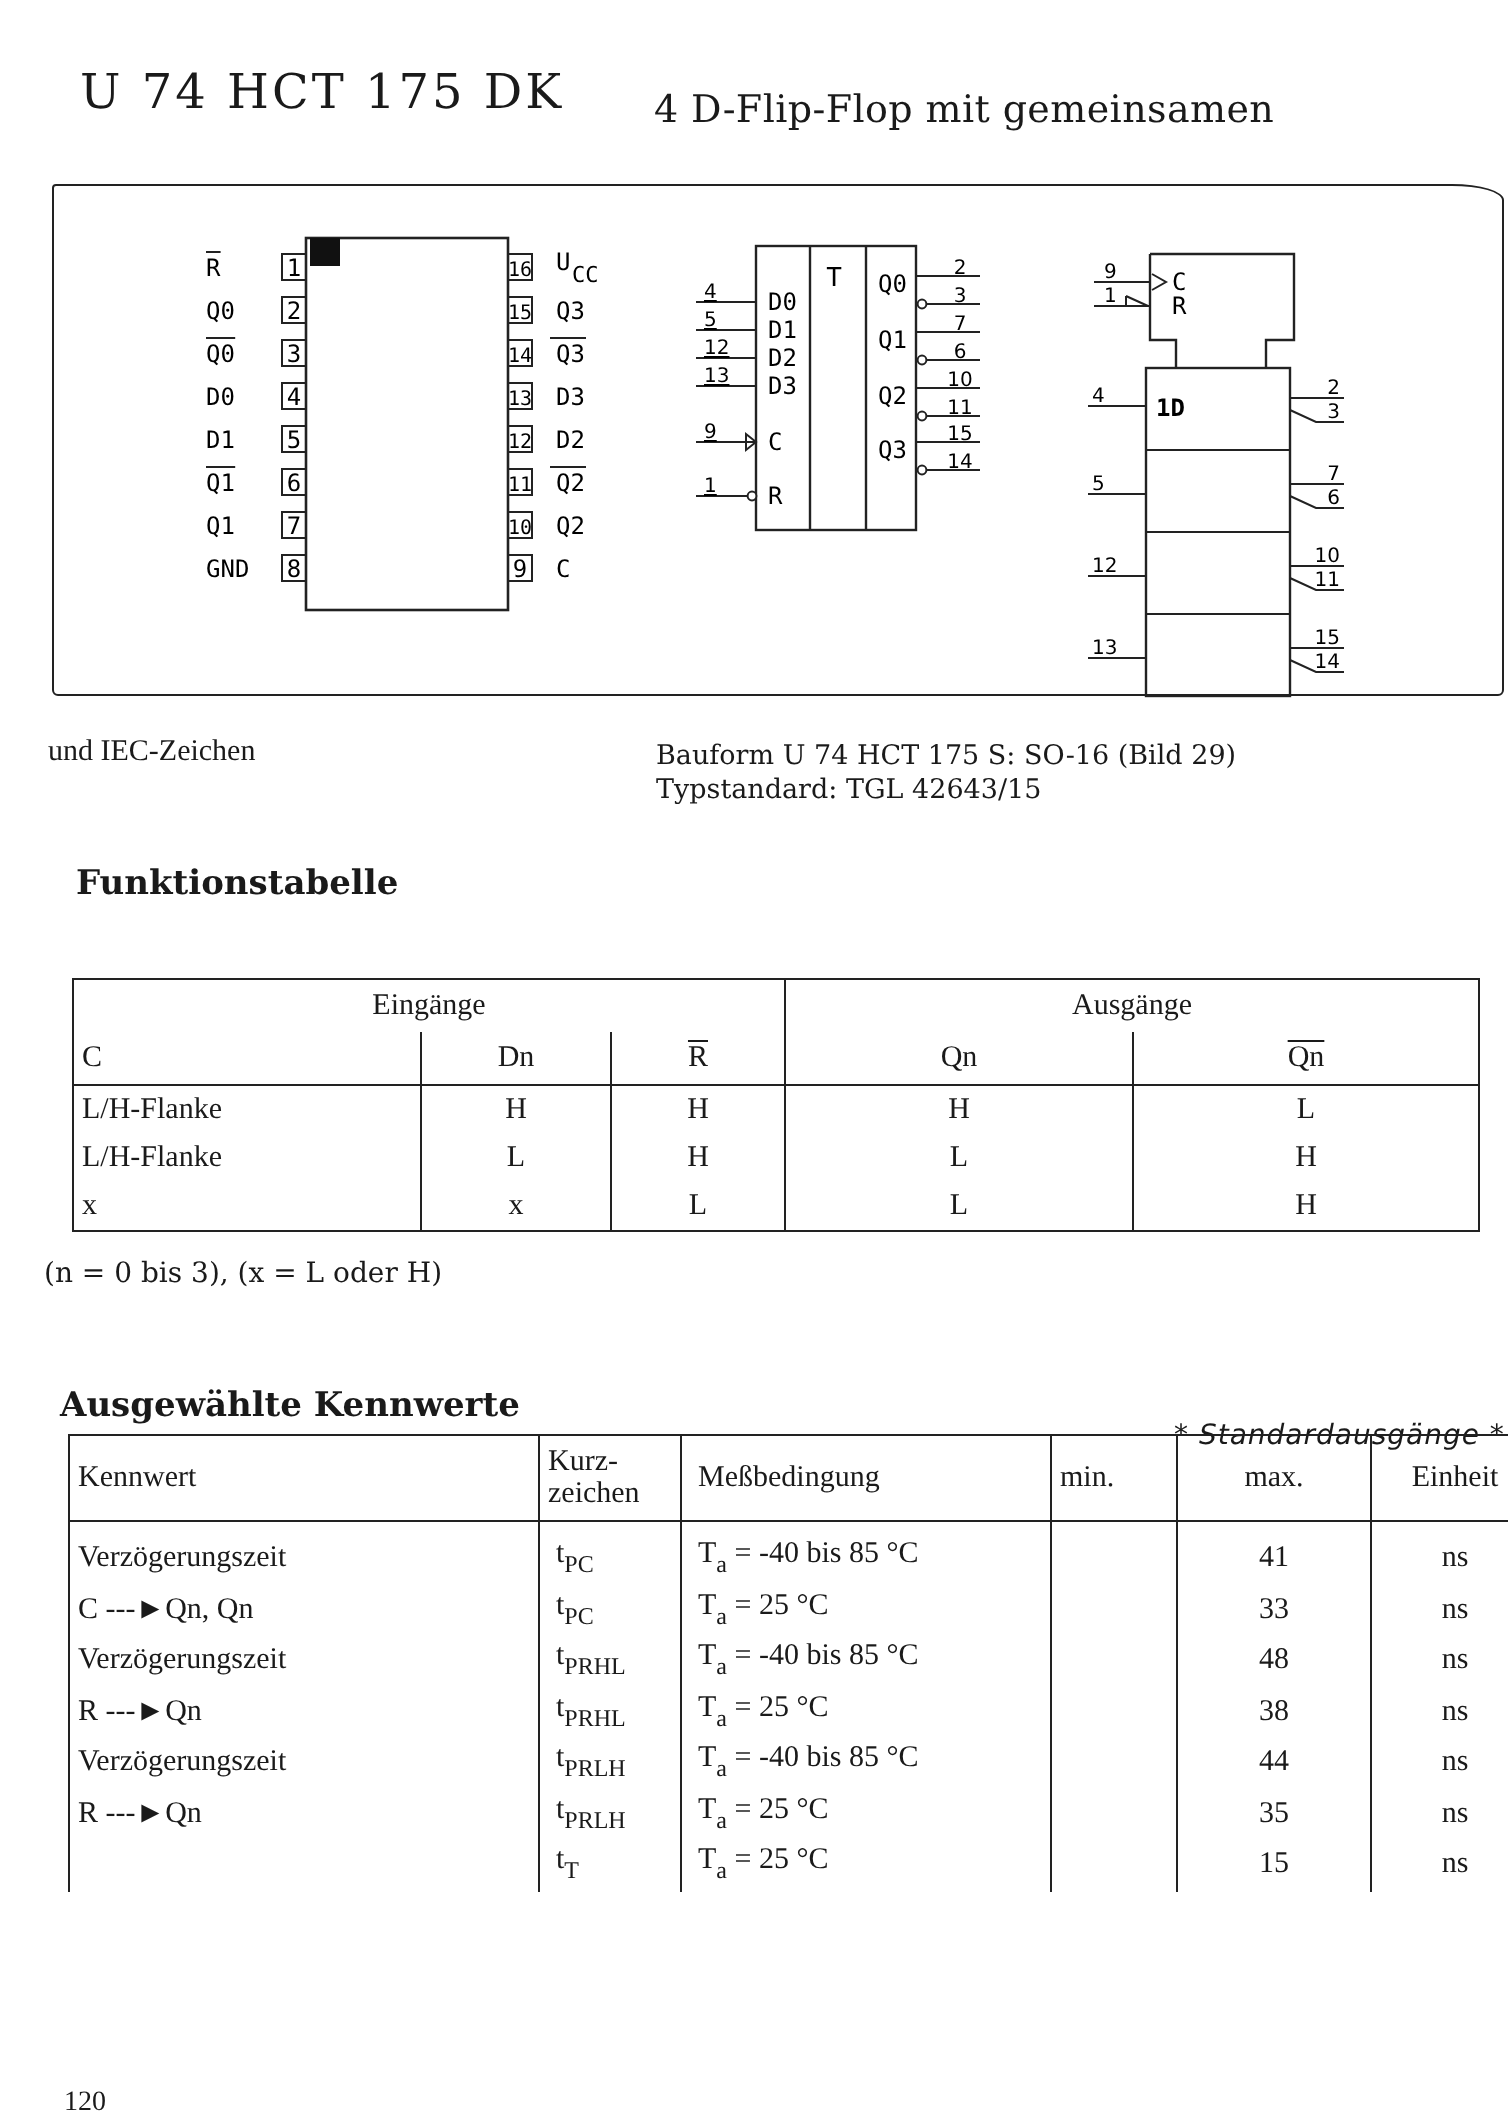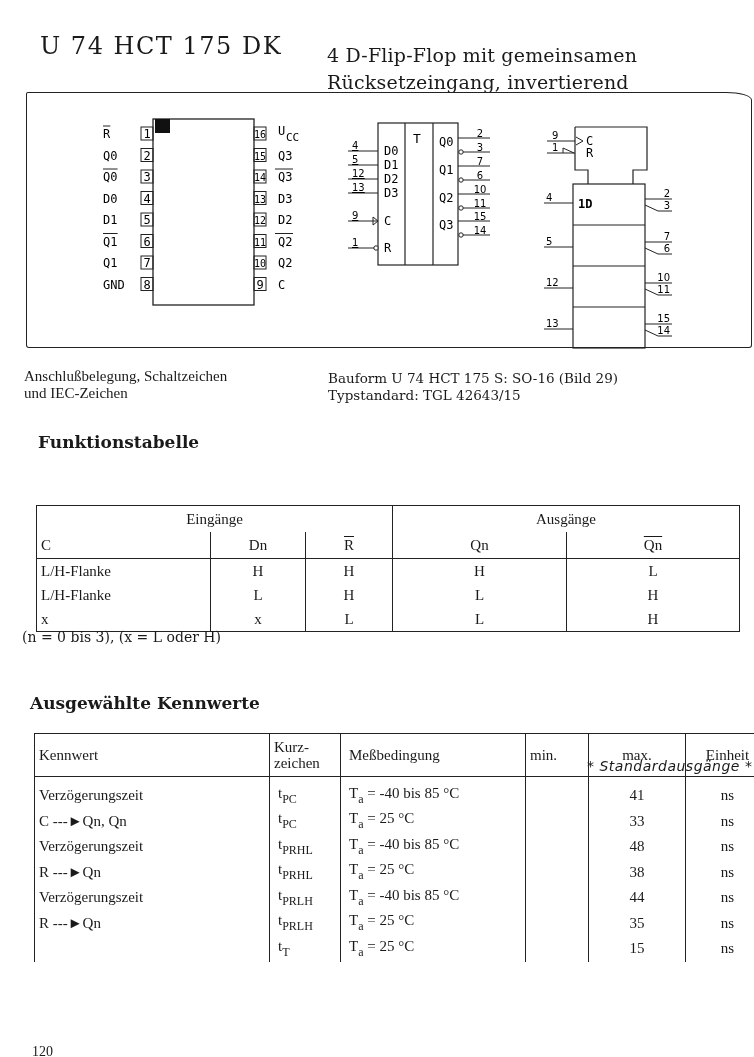--- a/index.html
+++ b/index.html
@@ -4,45 +4,44 @@
 <style>
   html, body { margin:0; padding:0; background:#ffffff; }
   body { width:754px; height:1057px; position:relative; overflow:hidden; color:#1a1a1a;
          font-family:"Liberation Serif", serif; }
   .abs { position:absolute; }
   .title { left:40px; top:32px; font-size:24px; letter-spacing:1.5px; font-family:"DejaVu Serif", serif; }
   .subtitle { left:327px; top:42px; font-size:19px; line-height:27px; font-family:"DejaVu Serif", serif; letter-spacing:0.2px; }
   .figbox { left:26px; top:92px; width:724px; height:254px; border:1.5px solid #222; border-radius:2px 26px 3px 3px / 2px 8px 3px 3px; }
   .caption { font-size:15px; line-height:17px; }
   .section-h { font-size:17px; font-weight:bold; font-family:"DejaVu Serif", serif; }
-  table { border-collapse:collapse; font-family:"Liberation Serif", serif; font-size:15px;margin-top:16px; }
+  table { border-collapse:collapse; font-family:"Liberation Serif", serif; font-size:15px; }
   .ft { left:36px; top:489px; width:704px; }
   .ft td { border-left:1px solid #222; border-right:1px solid #222; padding:0 4px; height:24px; }
   .ft .hdr td { height:26px; }
   .ft .top { border-top:1.5px solid #222; }
   .ft .bot { border-bottom:1.5px solid #222; }
   .ft .mid { border-top:1.5px solid #222; }
   .ft .sep-strong { border-left:1.5px solid #222; }
   .c { text-align:center; }
   .kt { left:34px; top:717px; width:736px; }
   .kt td { border-left:1px solid #222; border-right:1px solid #222; padding:0 4px; height:25.5px; vertical-align:middle; }
   .kt .hdr td { height:42px; border-top:1.5px solid #222; border-bottom:1.5px solid #222; }
   .kt .last td { border-bottom:1.5px solid #222; height:30px; vertical-align:top; padding-top:2px; }
   .kt .first td { padding-top:6px; }
   sub { font-size:12px; vertical-align:-5px; }
   .ol { text-decoration:overline; }
-  .note { font-size:14px; font-style:italic; font-family:"DejaVu Sans", sans-serif; letter-spacing:0.5px;margin-top:48px; }
+  .note { font-size:14px; font-style:italic; font-family:"DejaVu Sans", sans-serif; letter-spacing:0.5px; }
 </style>
 </head>
 <body>
 
 <div class="abs title">U 74 HCT 175 DK</div>
 <div class="abs subtitle">
   <div>4 D-Flip-Flop mit gemeinsamen</div>
-  <div>Rücksetzeingang, invertierend</div>
 </div>
 
 <div class="abs figbox"></div>
 
 <svg class="abs" style="left:60px;top:95px" width="260" height="230" viewBox="0 0 260 230">
   <rect x="93" y="24" width="101" height="186" fill="none" stroke="#222" stroke-width="1.3"></rect>
   <rect x="95" y="24" width="15" height="14" fill="#111"></rect>
   <g id="left-pins">
       <g>
         <rect x="81" y="32" width="12" height="13" fill="none" stroke="#222" stroke-width="1"></rect>
@@ -261,21 +260,20 @@
         <text x="16" y="217" font-size="10" font-family="DejaVu Sans, sans-serif">13</text>
         <line x1="115" y1="214" x2="142" y2="214" stroke="#222" stroke-width="1"></line>
         <text x="140" y="212" font-size="10" font-family="DejaVu Sans, sans-serif" text-anchor="end">15</text>
         <path d="M115 220 L128 226 L142 226" fill="none" stroke="#222" stroke-width="1"></path>
         <text x="140" y="224" font-size="10" font-family="DejaVu Sans, sans-serif" text-anchor="end">14</text>
       </g>
     </g>
 </svg>
 
 <div class="abs caption" style="left:24px;top:368px">
-  <div>Anschlußbelegung, Schaltzeichen</div>
   <div>und IEC-Zeichen</div>
 </div>
 <div class="abs caption" style="left:328px;top:370px;font-family:'DejaVu Serif',serif;font-size:13.5px;">
   <div>Bauform U 74 HCT 175 S: SO-16 (Bild 29)</div>
   <div>Typstandard: TGL 42643/15</div>
 </div>
 
 <div class="abs section-h" style="left:38px;top:432px">Funktionstabelle</div>
 <table class="abs ft">
   <tbody>

